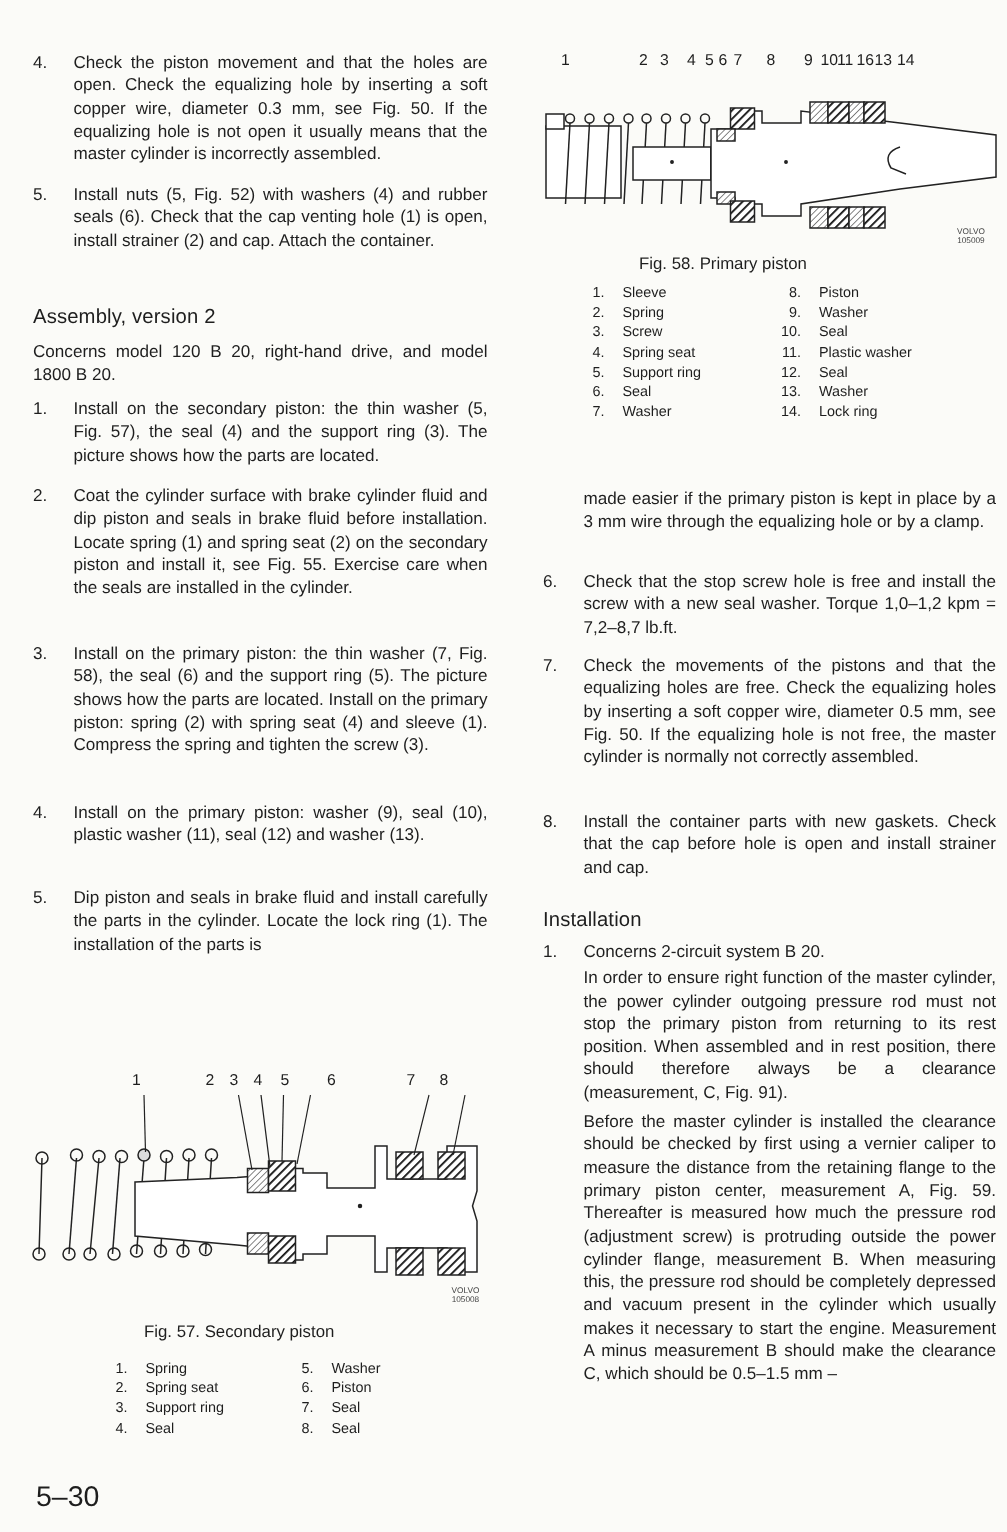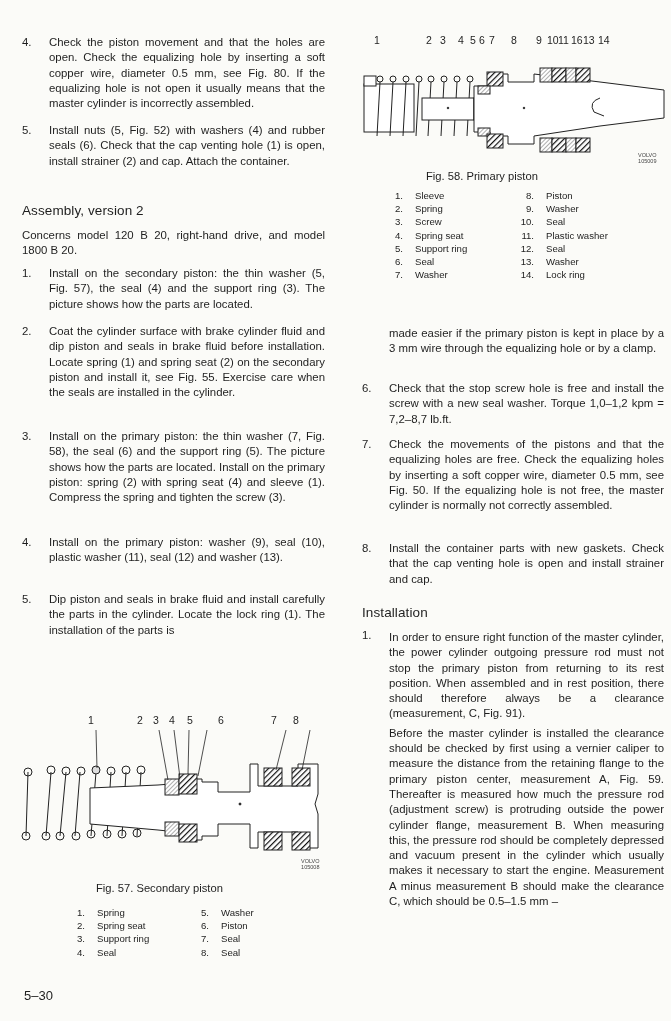--- a/index.html
+++ b/index.html
@@ -18,29 +18,29 @@
   .step .body { margin-left: 27px; }
   h2 { font-size: 13.5px; font-weight: normal; margin: 0; position: absolute; left: 0; letter-spacing: 0.1px; }
   h2.bold { font-weight: normal; }
   .fig { position: absolute; }
   .caption { position: absolute; font-size: 11.2px; }
   .legend { position: absolute; font-size: 9.6px; line-height: 13.2px; }
   .legend .row { display: flex; }
   .legend .n { width: 18px; text-align: right; margin-right: 12px; }
   .stamp { position: absolute; font-size: 5.5px; line-height: 6px; text-align: center; color: #444; }
   .callouts span { position: absolute; font-size: 10.5px; }
-  .page-num { position: absolute; left: 24px; top: 988px; font-size: 13px; }
+  .page-num { position: absolute; left: 24px; top: 988px; font-size: 19px; }
 </style>
 </head>
 <body>
 
 <div class="col col-left">
   <div class="step" style="top:35px">
     <span class="num">4.</span>
-    <p class="p body">Check the piston movement and that the holes are open. Check the equalizing hole by inserting a soft copper wire, diameter 0.5 mm, see Fig. 80. If the equalizing hole is not open it usually means that the master cylinder is incorrectly assembled.</p>
+    <p class="p body">Check the piston movement and that the holes are open. Check the equalizing hole by inserting a soft copper wire, diameter 0.3 mm, see Fig. 50. If the equalizing hole is not open it usually means that the master cylinder is incorrectly assembled.</p>
   </div>
   <div class="step" style="top:123px">
     <span class="num">5.</span>
     <p class="p body">Install nuts (5, Fig. 52) with washers (4) and rubber seals (6). Check that the cap venting hole (1) is open, install strainer (2) and cap. Attach the container.</p>
   </div>
 
   <h2 style="top:203px">Assembly, version 2</h2>
   <p class="p" style="position:absolute;top:228px;left:0;width:100%">Concerns model 120 B 20, right-hand drive, and model 1800 B 20.</p>
 
   <div class="step" style="top:266px">
@@ -319,27 +319,28 @@
   <div class="step" style="top:381px">
     <span class="num">6.</span>
     <p class="p body">Check that the stop screw hole is free and install the screw with a new seal washer. Torque 1,0–1,2 kpm = 7,2–8,7 lb.ft.</p>
   </div>
   <div class="step" style="top:437px">
     <span class="num">7.</span>
     <p class="p body">Check the movements of the pistons and that the equalizing holes are free. Check the equalizing holes by inserting a soft copper wire, diameter 0.5 mm, see Fig. 50. If the equalizing hole is not free, the master cylinder is normally not correctly assembled.</p>
   </div>
   <div class="step" style="top:541px">
     <span class="num">8.</span>
-    <p class="p body">Install the container parts with new gaskets. Check that the cap venting hole is open and install strainer and cap.</p>
+    <p class="p body">Install the container parts with new gaskets. Check that the cap before hole is open and install strainer and cap.</p>
   </div>
 
   <h2 class="bold" style="top:605px">Installation</h2>
 
   <div class="step" style="top:628px">
     <span class="num">1.</span>
     <div class="body">
+      <p class="p">Concerns 2-circuit system B 20.</p>
       <p class="p" style="margin-top:2px">In order to ensure right function of the master cylinder, the power cylinder outgoing pressure rod must not stop the primary piston from returning to its rest position. When assembled and in rest position, there should therefore always be a clearance (measurement, C, Fig. 91).</p>
       <p class="p" style="margin-top:4px">Before the master cylinder is installed the clearance should be checked by first using a vernier caliper to measure the distance from the retaining flange to the primary piston center, measurement A, Fig. 59. Thereafter is measured how much the pressure rod (adjustment screw) is protruding outside the power cylinder flange, measurement B. When measuring this, the pressure rod should be completely depressed and vacuum present in the cylinder which usually makes it necessary to start the engine. Measurement A minus measurement B should make the clearance C, which should be 0.5–1.5 mm –</p>
     </div>
   </div>
 </div>
 
 <div class="page-num">5–30</div>
 
 </body></html>

